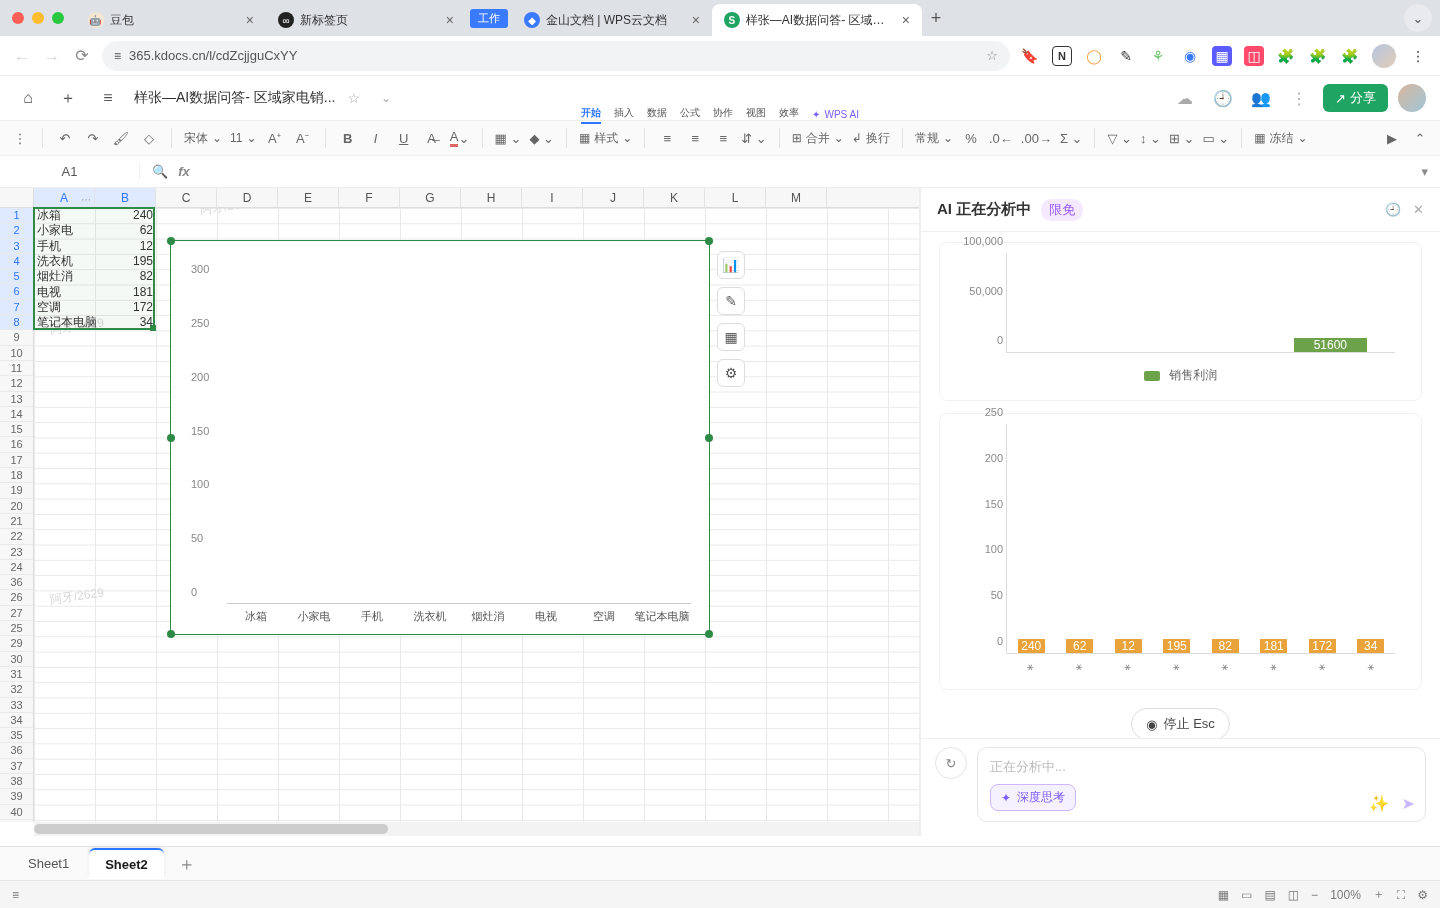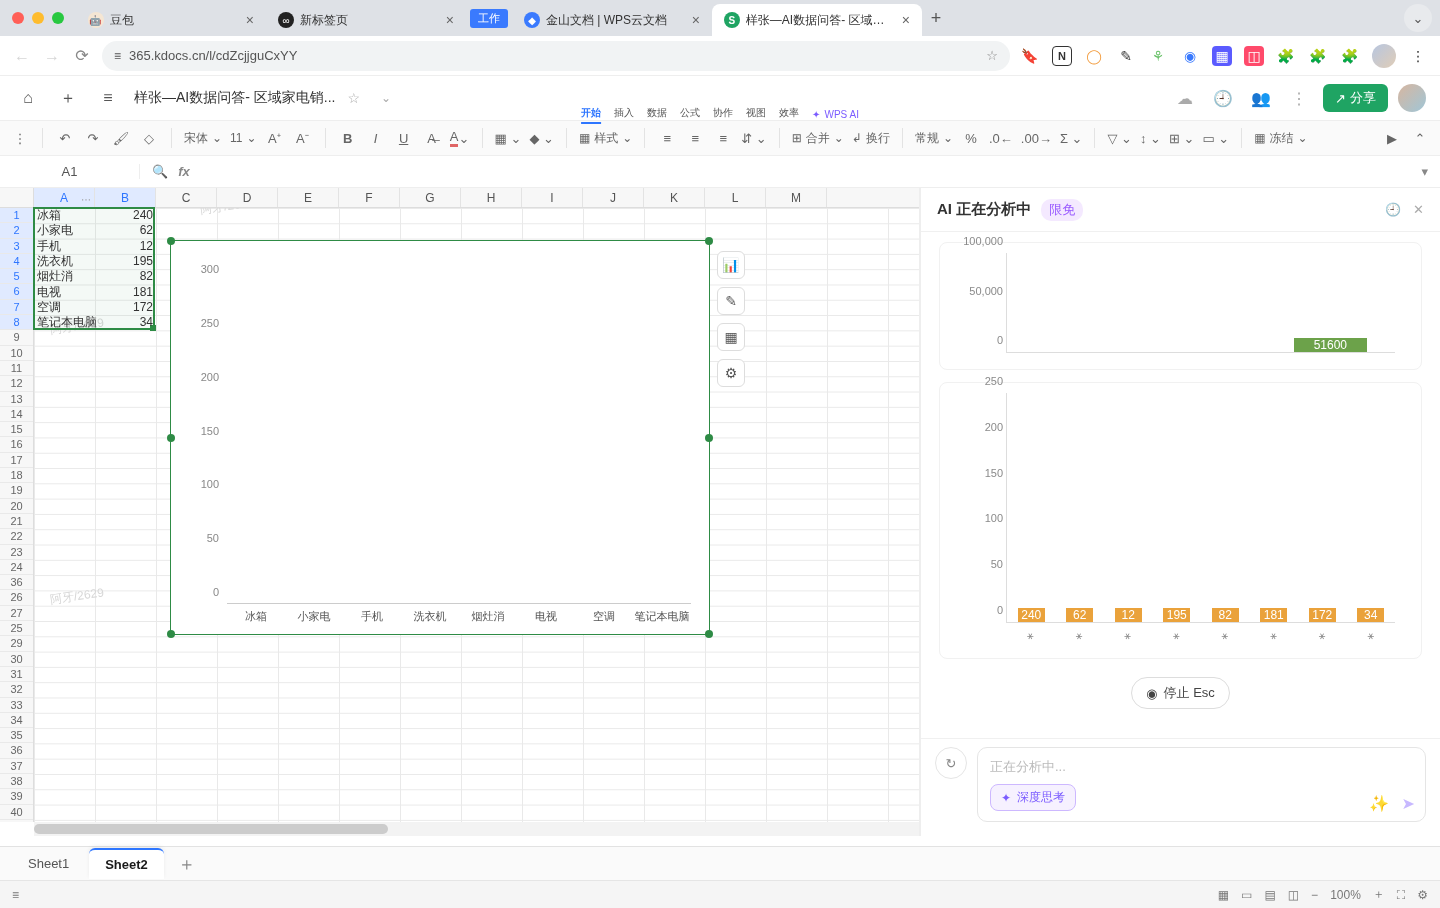--- a/index.html
+++ b/index.html
@@ -82,21 +82,21 @@
 .cell.num { text-align: right; }
 .selection-box { position: absolute; border: 2px solid #2e8b45; background: rgba(46,139,69,0.05); pointer-events: none; }
 .selection-box::after { content:""; position:absolute; right:-3px; bottom:-3px; width:6px; height:6px; background:#2e8b45; }
 
 
 .embed-chart { position: absolute; top: 52px; left: 170px; width: 540px; height: 395px; background: #fff; border: 1px solid #2e8b45; }
 .embed-chart .handle { position: absolute; width: 8px; height: 8px; background: #2e8b45; border-radius: 50%; }
 .embed-chart .title { text-align: center; padding: 10px 0 6px; font-size: 15px; color: #555; }
 .embed-chart .plot { position: absolute; left: 20px; right: 18px; top: 40px; bottom: 30px; }
 .embed-chart .yaxis { position: absolute; left: 0; top: 0; bottom: 0; width: 30px; }
-.embed-chart .ytick { position: absolute; left: 0; width: 28px; text-align: right; font-size: 11px; color: #888; transform: translateY(-50%); }
+.embed-chart .ytick { position: absolute; left: 0; width: 28px; font-size: 11px; color: #888; transform: translateY(-50%); }
 .embed-chart .bars { position: absolute; left: 36px; right: 0; top: 0; bottom: 0; display: flex; justify-content: space-around; align-items: flex-end; }
 .embed-chart .bar-col { flex: 1; display: flex; flex-direction: column; align-items: center; }
 .embed-chart .bar { width: 60%; background: #5b9bd5; }
 .embed-chart .bar-label { font-size: 11px; color: #555; margin-top: 4px; position: absolute; bottom: -20px; width: 100%; text-align: center; }
 .embed-chart .plot-baseline { position:absolute; left:36px; right:0; bottom:0; border-top:1px solid #ccc; }
 
 
 .chart-side { position: absolute; right: -36px; top: 10px; display: flex; flex-direction: column; gap: 8px; }
 .chart-side .sbtn { width: 28px; height: 28px; background: #fff; border: 1px solid #ddd; border-radius: 6px; display: flex; align-items: center; justify-content: center; font-size: 14px; color: #555; }
 
@@ -474,20 +474,24 @@
             <div style="flex: 1 1 0%; display: flex; align-items: flex-end; justify-content: center;">
               <div class="bar" style="height: 100%;"></div>
             </div>
             <div style="flex: 1 1 0%; display: flex; align-items: flex-end; justify-content: center;">
               <div class="bar" style="height: 100%;"></div>
             </div>
             <div style="flex: 1 1 0%; display: flex; align-items: flex-end; justify-content: center;">
               <div class="bar" style="height: 51.6%;">51600</div>
             </div>
           </div>
+        <div class="legend">
+          <span class="swatch"></span>
+          <span>销售利润</span>
+        </div>
       </div>
 
       <div class="ai-chart big">
         <div class="plot" id="ai2-plot">
             <div class="ytick" style="bottom: 0%;">0</div>
             <div class="ytick" style="bottom: 20%;">50</div>
             <div class="ytick" style="bottom: 40%;">100</div>
             <div class="ytick" style="bottom: 60%;">150</div>
             <div class="ytick" style="bottom: 80%;">200</div>
             <div class="ytick" style="bottom: 100%;">250</div>

